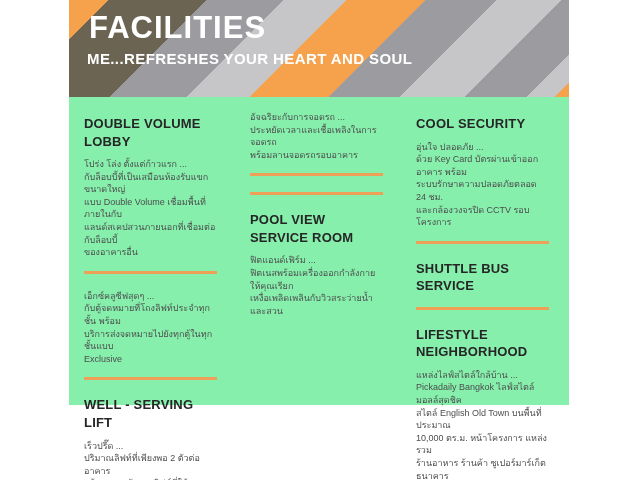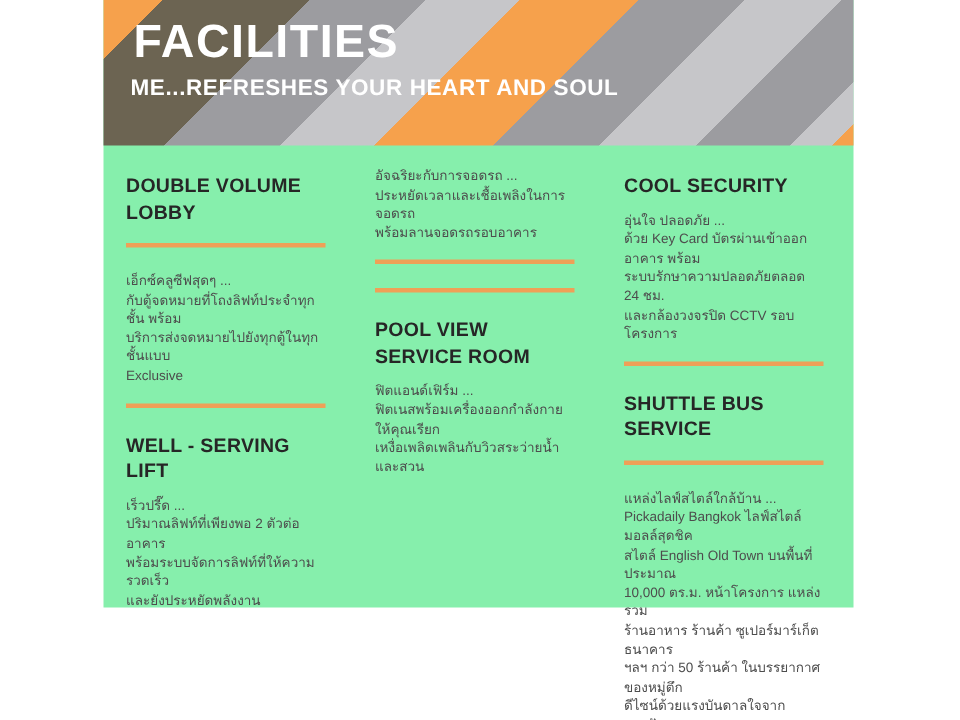--- a/index.html
+++ b/index.html
@@ -72,20 +72,25 @@
 <div class="page">
   <div class="content">
     <header class="banner">
       <div class="banner-title">FACILITIES</div>
       <div class="banner-subtitle">ME...REFRESHES YOUR HEART AND SOUL</div>
     </header>
     <div class="grid">
       <div class="col">
   <section class="item">
     <h3 class="item-title">DOUBLE VOLUME LOBBY</h3>
+    <p class="item-desc">โปร่ง โล่ง ตั้งแต่ก้าวแรก ...
+กับล็อบบี้ที่เป็นเสมือนห้องรับแขกขนาดใหญ่
+แบบ Double Volume เชื่อมพื้นที่ภายในกับ
+แลนด์สเคปสวนภายนอกที่เชื่อมต่อกับล็อบบี้
+ของอาคารอื่น</p>
   </section>
 
   <hr class="divider">
 
   <section class="item">
     <p class="item-desc">เอ็กซ์คลูซีฟสุดๆ ...
 กับตู้จดหมายที่โถงลิฟท์ประจำทุกชั้น พร้อม
 บริการส่งจดหมายไปยังทุกตู้ในทุกชั้นแบบ
 Exclusive</p>
   </section>
@@ -132,20 +137,21 @@
 
   <hr class="divider">
 
   <section class="item">
     <h3 class="item-title">SHUTTLE BUS SERVICE</h3>
   </section>
 
   <hr class="divider">
 
   <section class="item">
+    <h3 class="item-title">LIFESTYLE NEIGHBORHOOD</h3>
     <p class="item-desc">แหล่งไลฟ์สไตล์ใกล้บ้าน ...
 Pickadaily Bangkok ไลฟ์สไตล์มอลล์สุดชิค
 สไตล์ English Old Town บนพื้นที่ประมาณ
 10,000 ตร.ม. หน้าโครงการ แหล่งรวม
 ร้านอาหาร ร้านค้า ซูเปอร์มาร์เก็ต ธนาคาร
 ฯลฯ กว่า 50 ร้านค้า ในบรรยากาศของหมู่ตึก
 ดีไซน์ด้วยแรงบันดาลใจจากสถาปัตยกรรมสุด
 คลาสสิกแห่งประเทศอังกฤษและมหานคร
 ลอนดอน</p>
   </section>

